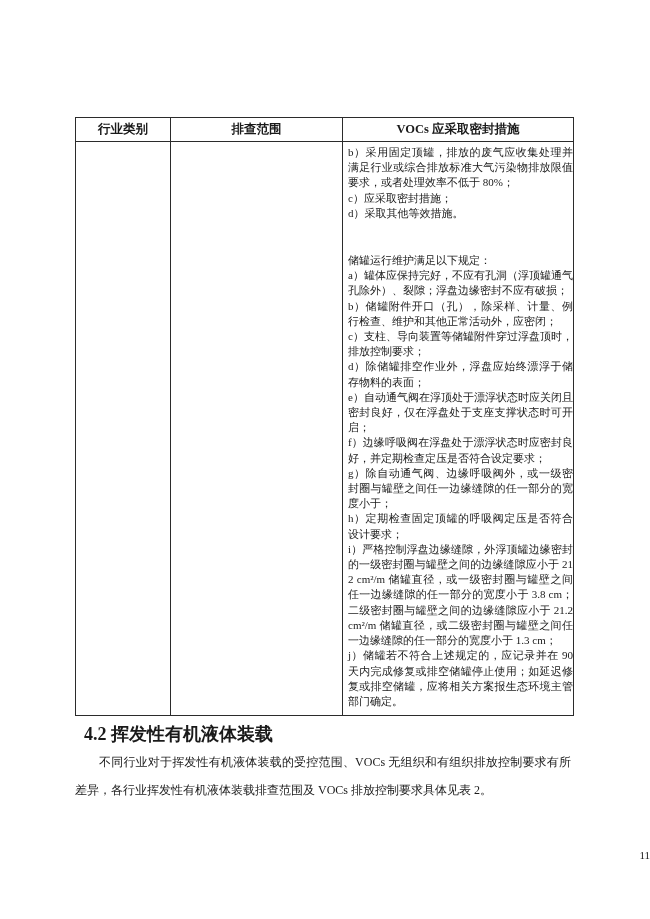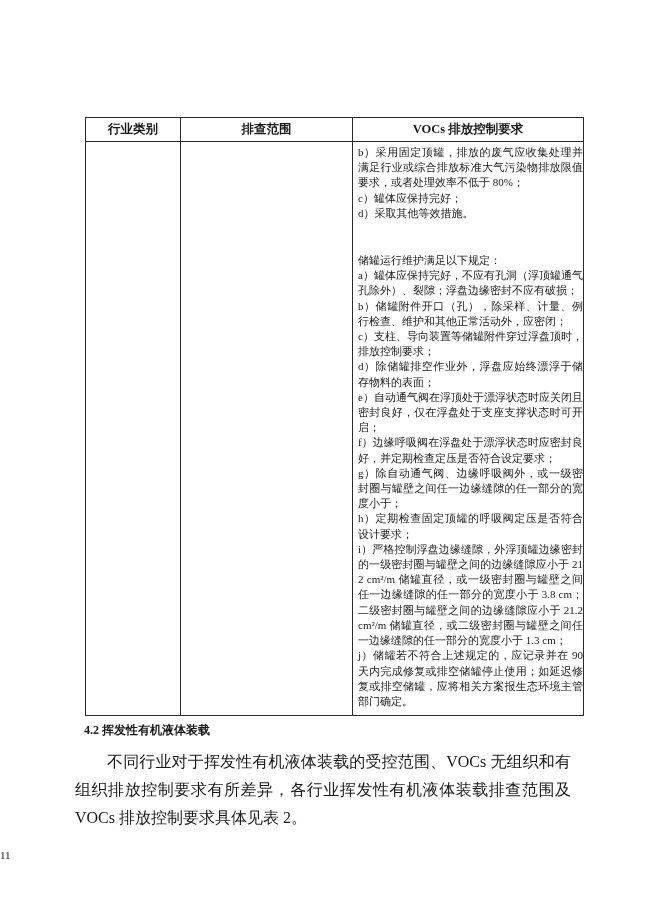--- a/index.html
+++ b/index.html
@@ -10,21 +10,21 @@
   body {
     width: 650px;
     height: 919px;
     position: relative;
     font-family: "Liberation Serif", "DejaVu Serif", serif;
     color: #1a1a1a;
     overflow: hidden;
   }
   .doc-table {
     position: absolute;
-    left: 85px;
+    left: 75px;
     top: 117px;
     width: 498px;
     border-collapse: collapse;
     table-layout: fixed;
   }
   .doc-table th,
   .doc-table td {
     border: 1px solid #2b2b2b;
     vertical-align: top;
     overflow: hidden;
@@ -52,69 +52,69 @@
     text-justify: inter-ideograph;
     word-break: break-all;
   }
   .req-cell p.gap-after {
     margin-bottom: 32px;
   }
   .section-heading {
     position: absolute;
     left: 84px;
     top: 722px;
-    font-size: 12px;
+    font-size: 18px;
     font-weight: bold;
     margin: 0;
   }
   .body-paragraph {
     position: absolute;
     left: 75px;
     top: 748px;
     width: 496px;
-    font-size: 16px;
+    font-size: 12px;
     line-height: 28px;
     text-indent: 2em;
     text-align: justify;
     text-justify: inter-ideograph;
     margin: 0;
   }
   .page-number {
     position: absolute;
     left: 0;
     top: 849px;
     width: 100%;
-    text-align: left;
+    text-align: right;
     font-size: 11px;
     margin: 0;
   }
 </style>
 </head>
 <body>
 
 <table class="doc-table">
   <colgroup>
     <col class="col-industry">
     <col class="col-scope">
     <col class="col-req">
   </colgroup>
   <thead>
     <tr>
       <th>行业类别</th>
       <th>排查范围</th>
-      <th>VOCs 排放控制要求</th>
+      <th>VOCs 应采取密封措施</th>
     </tr>
   </thead>
   <tbody>
     <tr>
       <td></td>
       <td></td>
       <td class="req-cell">
         <p>b）采用固定顶罐，排放的废气应收集处理并满足行业或综合排放标准大气污染物排放限值要求，或者处理效率不低于 80%；</p>
-        <p>c）罐体应保持完好；</p>
+        <p>c）应采取密封措施；</p>
         <p class="gap-after">d）采取其他等效措施。</p>
         <p>储罐运行维护满足以下规定：</p>
         <p>a）罐体应保持完好，不应有孔洞（浮顶罐通气孔除外）、裂隙；浮盘边缘密封不应有破损；</p>
         <p>b）储罐附件开口（孔），除采样、计量、例行检查、维护和其他正常活动外，应密闭；</p>
         <p>c）支柱、导向装置等储罐附件穿过浮盘顶时，排放控制要求；</p>
         <p>d）除储罐排空作业外，浮盘应始终漂浮于储存物料的表面；</p>
         <p>e）自动通气阀在浮顶处于漂浮状态时应关闭且密封良好，仅在浮盘处于支座支撑状态时可开启；</p>
         <p>f）边缘呼吸阀在浮盘处于漂浮状态时应密封良好，并定期检查定压是否符合设定要求；</p>
         <p>g）除自动通气阀、边缘呼吸阀外，或一级密封圈与罐壁之间任一边缘缝隙的任一部分的宽度小于；</p>
         <p>h）定期检查固定顶罐的呼吸阀定压是否符合设计要求；</p>

